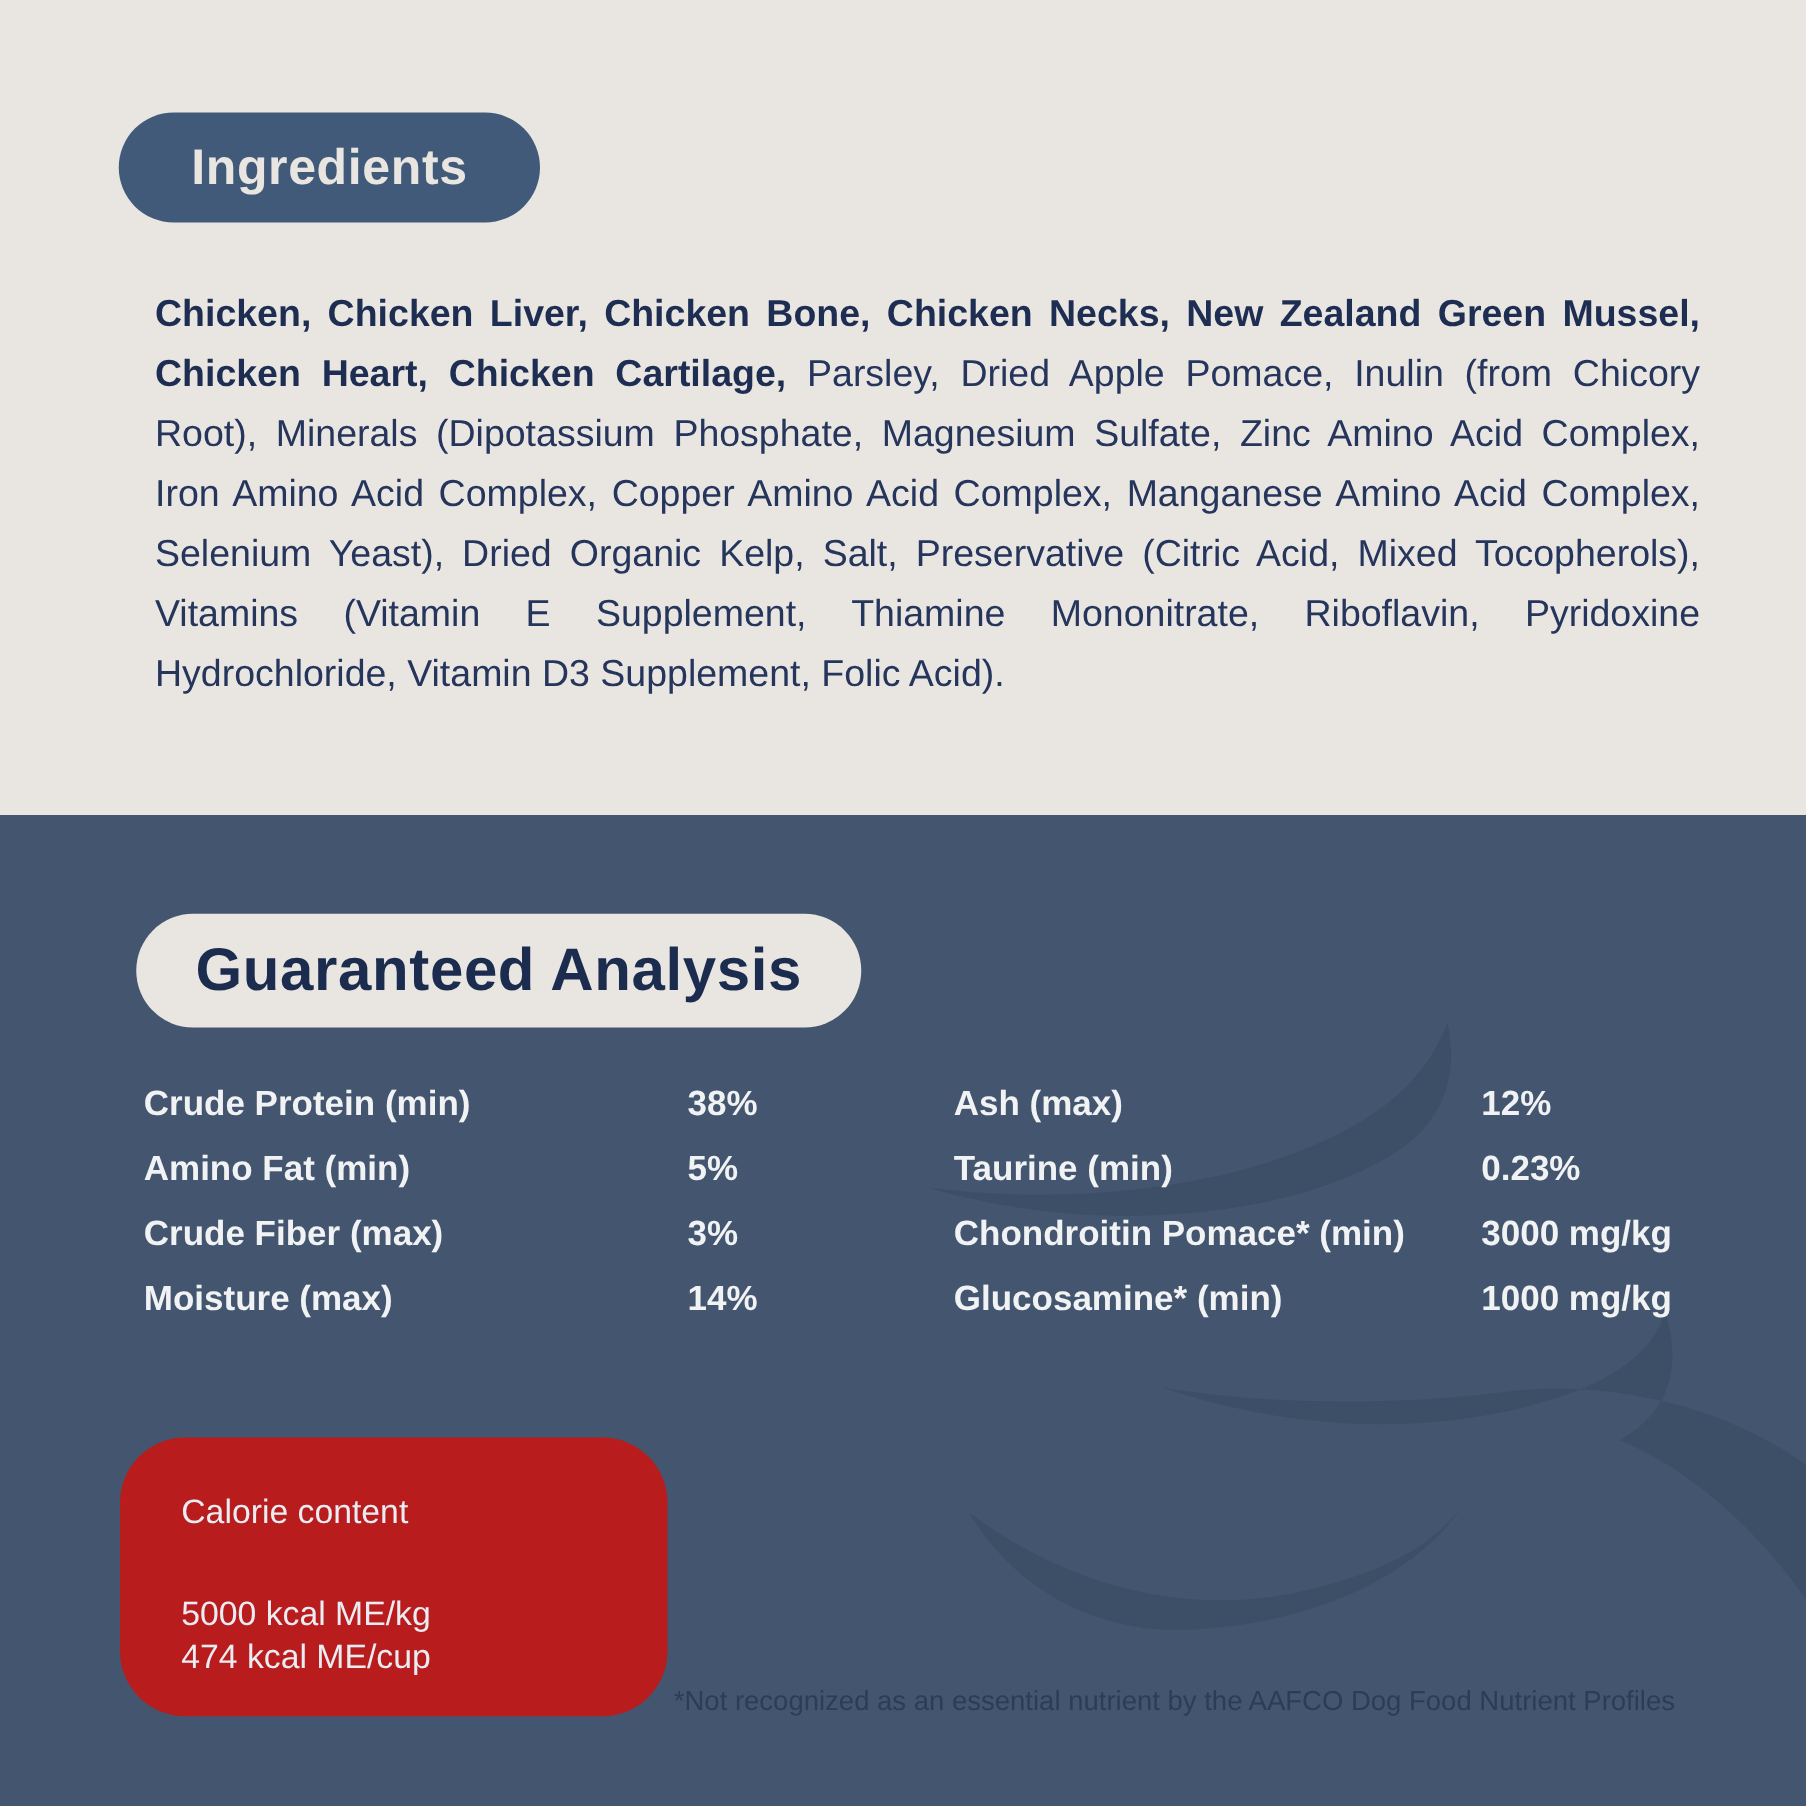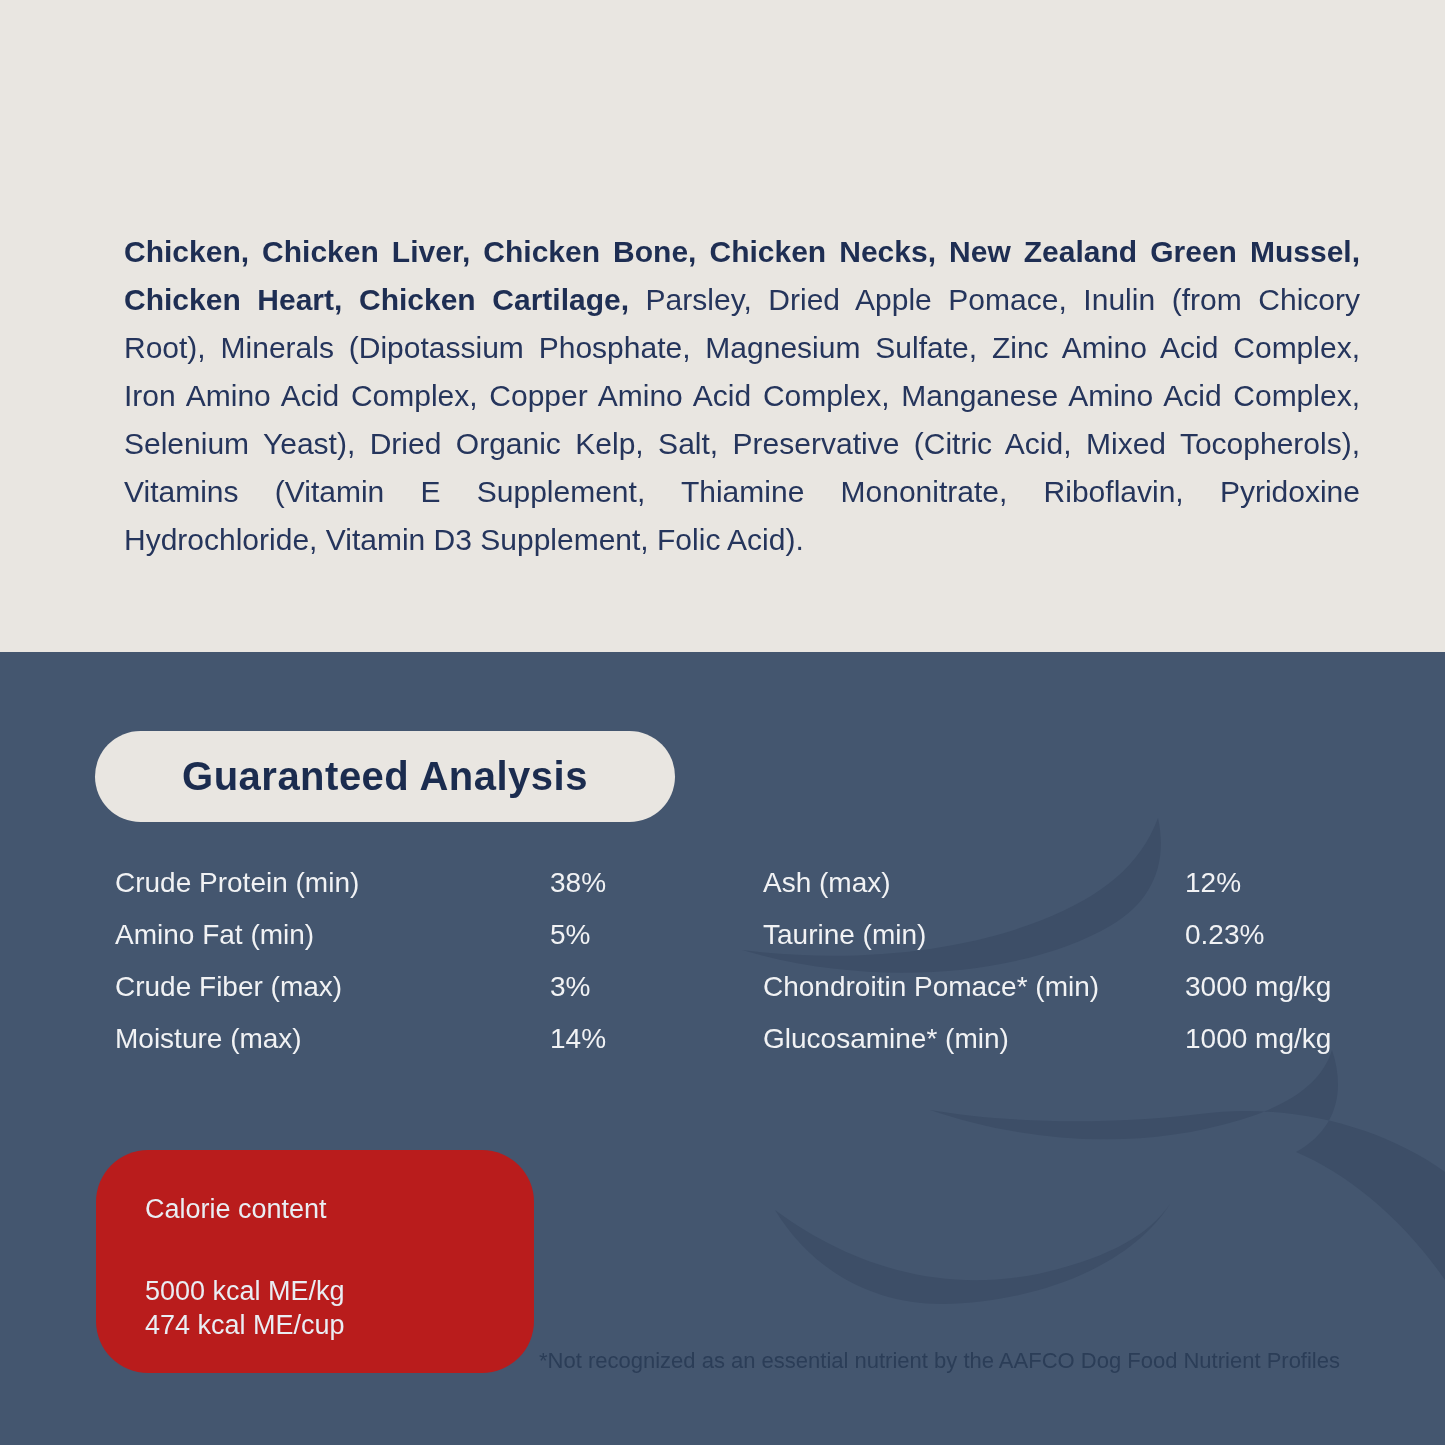--- a/index.html
+++ b/index.html
@@ -23,28 +23,28 @@
     font-size:30px;line-height:48px;color:#25355C;
     text-align:justify;margin:12px;
   }
   .ingredients-text .bold-part{font-weight:bold;color:#1E2E53;}
   .bottom-section{
     position:absolute;left:0;top:652px;width:1445px;height:793px;
     background:#44566F;overflow:hidden;
   }
   .swirl-svg{position:absolute;left:0;top:0;width:1445px;height:793px;}
   .ga-pill{
-    position:absolute;left:95px;top:79px;width:580px;height:91px;
+    position:absolute;left:109px;top:79px;width:580px;height:91px;
     border-radius:46px;background:#E9E6E1;
     display:flex;align-items:center;justify-content:center;
-    color:#1B2C4F;font-size:40px;font-weight:bold;letter-spacing:0.5px;
+    color:#1B2C4F;font-size:48px;font-weight:bold;letter-spacing:0.5px;
   }
   .ga-row{position:absolute;height:34px;display:flex;}
   .ga-label,.ga-value{
-    font-size:28px;font-weight:normal;color:#F1F2F4;white-space:nowrap;text-align:right;
+    font-size:28px;font-weight:bold;color:#F1F2F4;white-space:nowrap;text-align:right;
   }
   .ga-label{position:absolute;left:0;top:0;}
   .ga-value{position:absolute;top:0;}
   .col-left .ga-label{left:115px;}
   .col-left .ga-value{left:550px;}
   .col-right .ga-label{left:763px;}
   .col-right .ga-value{left:1185px;}
   .row-0{top:215px;} .row-1{top:267px;} .row-2{top:319px;} .row-3{top:371px;}
   .calorie-box{
     position:absolute;left:96px;top:498px;width:438px;height:223px;
@@ -57,20 +57,23 @@
   .cal-0{top:42px;} .cal-1{top:76px;} .cal-2{top:124px;} .cal-3{top:158px;}
   .footnote{
     position:absolute;right:105px;top:696px;
     font-size:22px;color:#2B3D57;white-space:nowrap;
   }
 </style>
 </head>
 <body>
 
 <div class="top-section">
+  <div class="ingredients-pill">
+    <span>Ingredients</span>
+  </div>
   <p class="ingredients-text"><span class="bold-part">Chicken, Chicken Liver, Chicken Bone, Chicken Necks, New Zealand Green Mussel, Chicken Heart, Chicken Cartilage,</span><span> Parsley, Dried Apple Pomace, Inulin (from Chicory Root), Minerals (Dipotassium Phosphate, Magnesium Sulfate, Zinc Amino Acid Complex, Iron Amino Acid Complex, Copper Amino Acid Complex, Manganese Amino Acid Complex, Selenium Yeast), Dried Organic Kelp, Salt, Preservative (Citric Acid, Mixed Tocopherols), Vitamins (Vitamin E Supplement, Thiamine Mononitrate, Riboflavin, Pyridoxine Hydrochloride, Vitamin D3 Supplement, Folic Acid).</span></p>
 </div>
 
 <div class="bottom-section">
 
   <svg class="swirl-svg" viewBox="0 0 1445 793">
     <g fill="#3D4E67">
       <path d="M742,298 C850,312 962,300 1042,268 C1102,244 1140,214 1158,166
                C1168,212 1152,250 1110,274 C1028,322 878,338 742,298 Z"></path>
       <path d="M930,458 C1030,492 1142,498 1240,468 C1292,452 1322,430 1332,398

